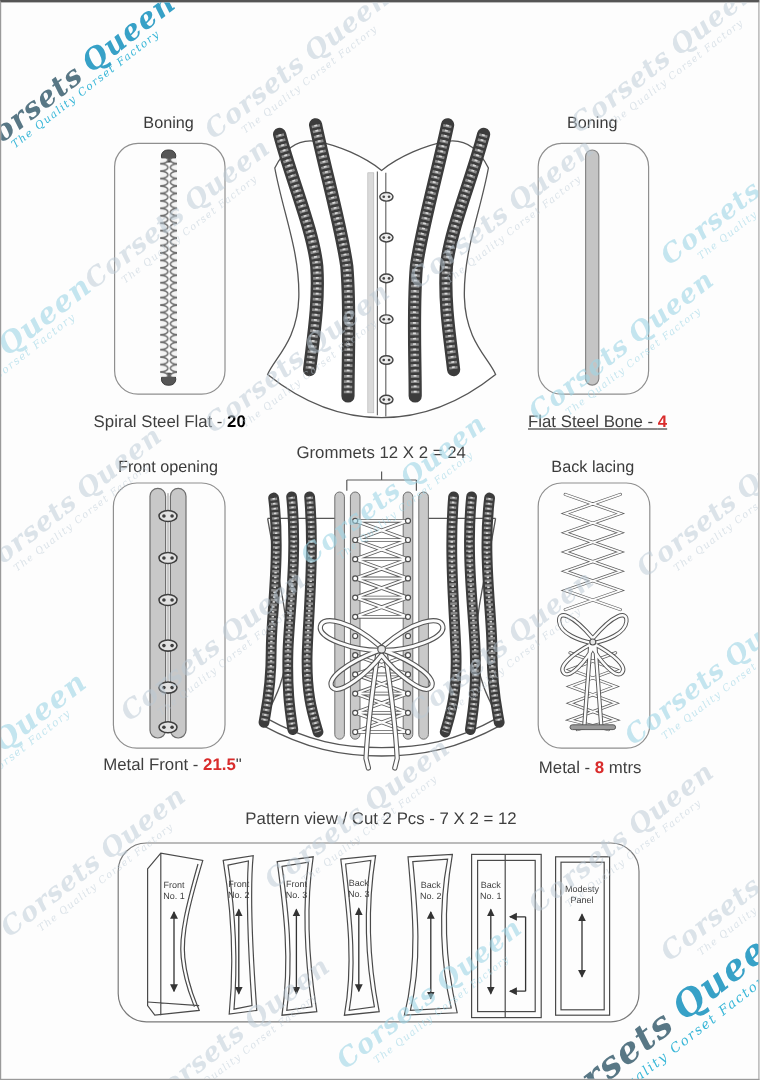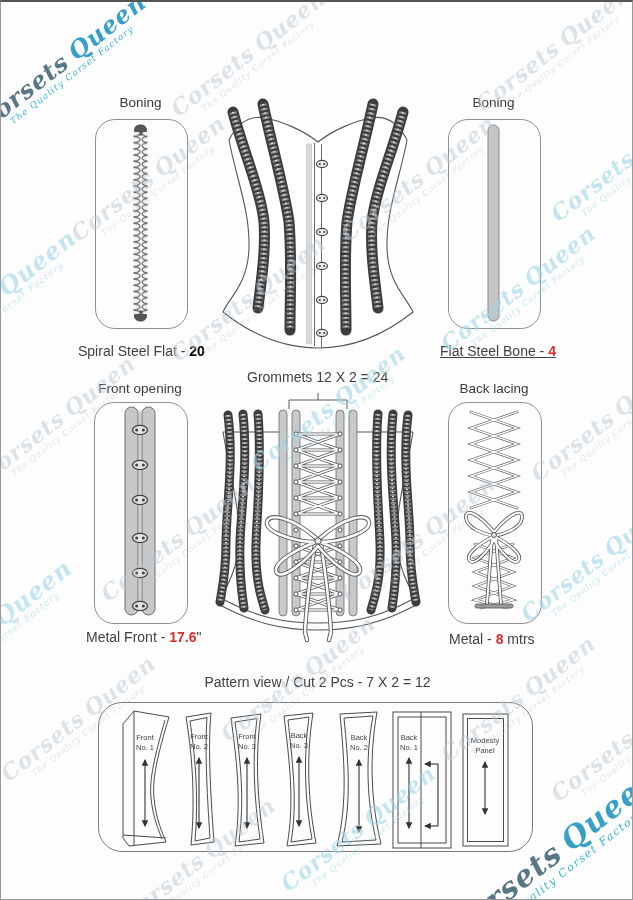--- a/index.html
+++ b/index.html
@@ -132,21 +132,21 @@
       <line x1="17" y1="6" x2="17" y2="206" stroke="#8c8c8c" stroke-width="0.8"></line>
       <g>
         <use href="#clasp" x="17" y="25"></use>
           <use href="#clasp" x="17" y="60"></use>
         <use href="#clasp" x="17" y="95"></use>
           <use href="#clasp" x="17" y="133"></use>
         <use href="#clasp" x="17" y="168"></use>
           <use href="#clasp" x="17" y="201"></use>
       </g>
     </svg>
-    <div class="cap" style="left:85px;top:627px;"><span>Metal Front - </span><span class="red" style="color: rgb(217, 44, 44);">17.6</span><span>"</span></div>
+    <div class="cap" style="left:85px;top:627px;"><span>Metal Front - </span><span class="red" style="color: rgb(217, 44, 44);">21.5</span><span>"</span></div>
 
     <svg style="left:212px;top:390px;" width="210" height="252" viewBox="0 0 210 252">
       <defs>
         <path id="bl" d="M83,42 H127 M83,58 H127 M83,74 H127 M83,90 H127 M83,106 H127 M83,122 H127
                          M83,170 H127 M83,186 H127 M83,202 H127 M83,218 H127
                          M83,42 L127,58 M127,42 L83,58 M83,58 L127,74 M127,58 L83,74
                          M83,74 L127,90 M127,74 L83,90 M83,90 L127,106 M127,90 L83,106
                          M83,106 L127,122 M127,106 L83,122
                          M83,154 L127,170 M127,154 L83,170 M83,170 L127,186 M127,170 L83,186
                          M83,186 L127,202 M127,186 L83,202 M83,202 L127,218 M127,202 L83,218"></path>

